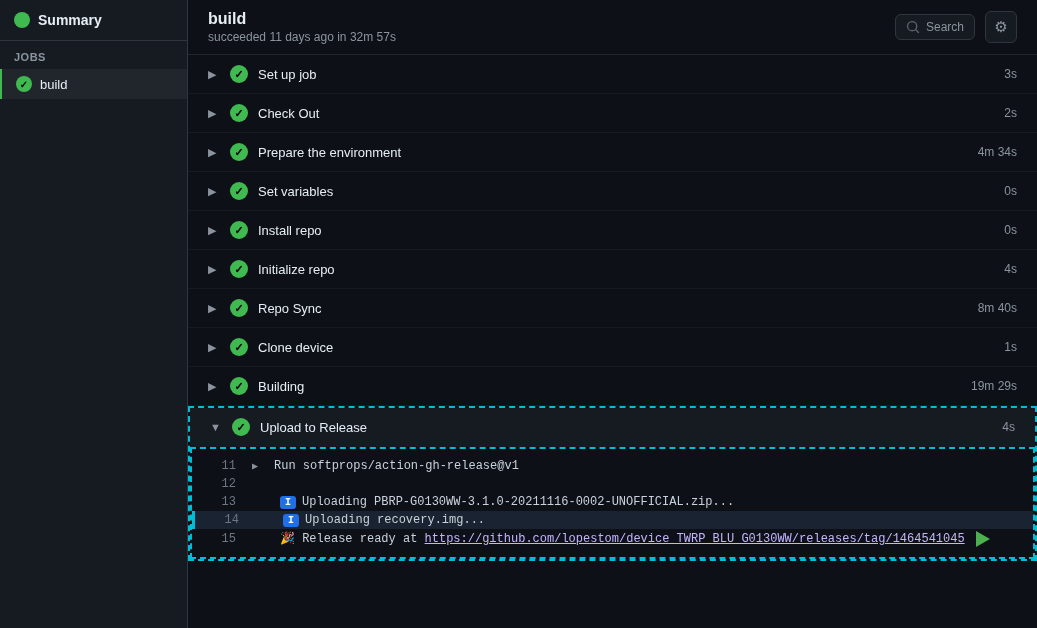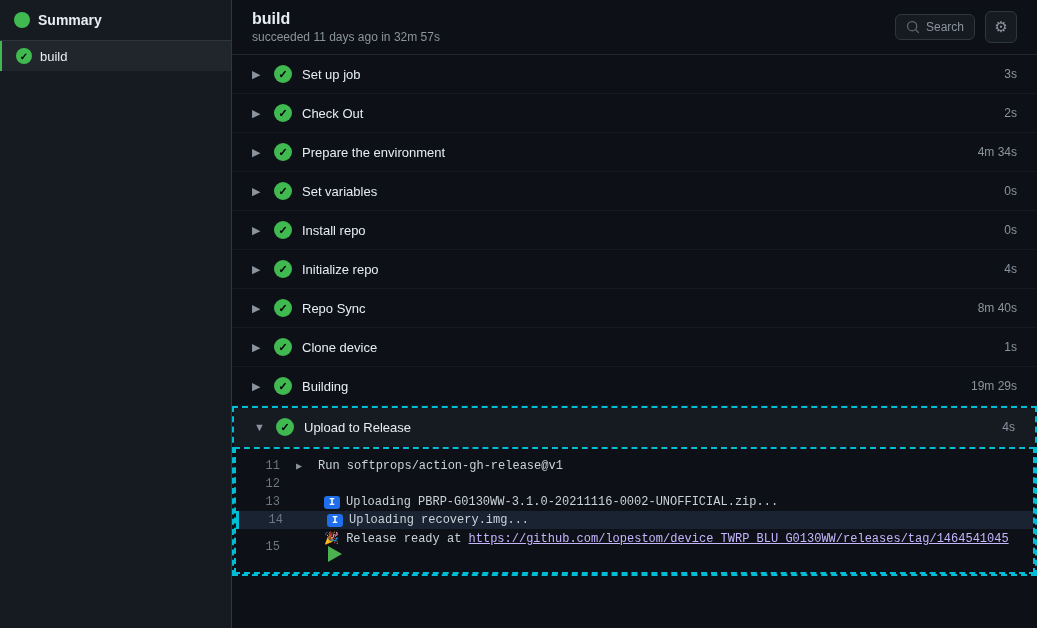--- a/index.html
+++ b/index.html
@@ -9,21 +9,21 @@
       color: #c9d1d9;
       display: flex;
       height: 628px;
       width: 1037px;
       overflow: hidden;
       font-size: 13px;
     }
 
     
     .sidebar {
-      width: 232px;
+      width: 188px;
       background: #161b22;
       border-right: 1px solid #30363d;
       flex-shrink: 0;
       display: flex;
       flex-direction: column;
     }
     .sidebar-header {
       display: flex;
       align-items: center;
       gap: 8px;
@@ -243,20 +243,21 @@
     }
   </style>
 </head>
 <body>
 
 <div class="sidebar">
   <div class="sidebar-header">
     <div class="sidebar-header-icon"></div>
     <span>Summary</span>
   </div>
+  <div class="jobs-label">Jobs</div>
   <div class="job-item">
     <div class="success-icon"></div>
     <span>build</span>
   </div>
 </div>
 
 <div class="main">
 
   <div class="topbar">
     <div class="build-info">

